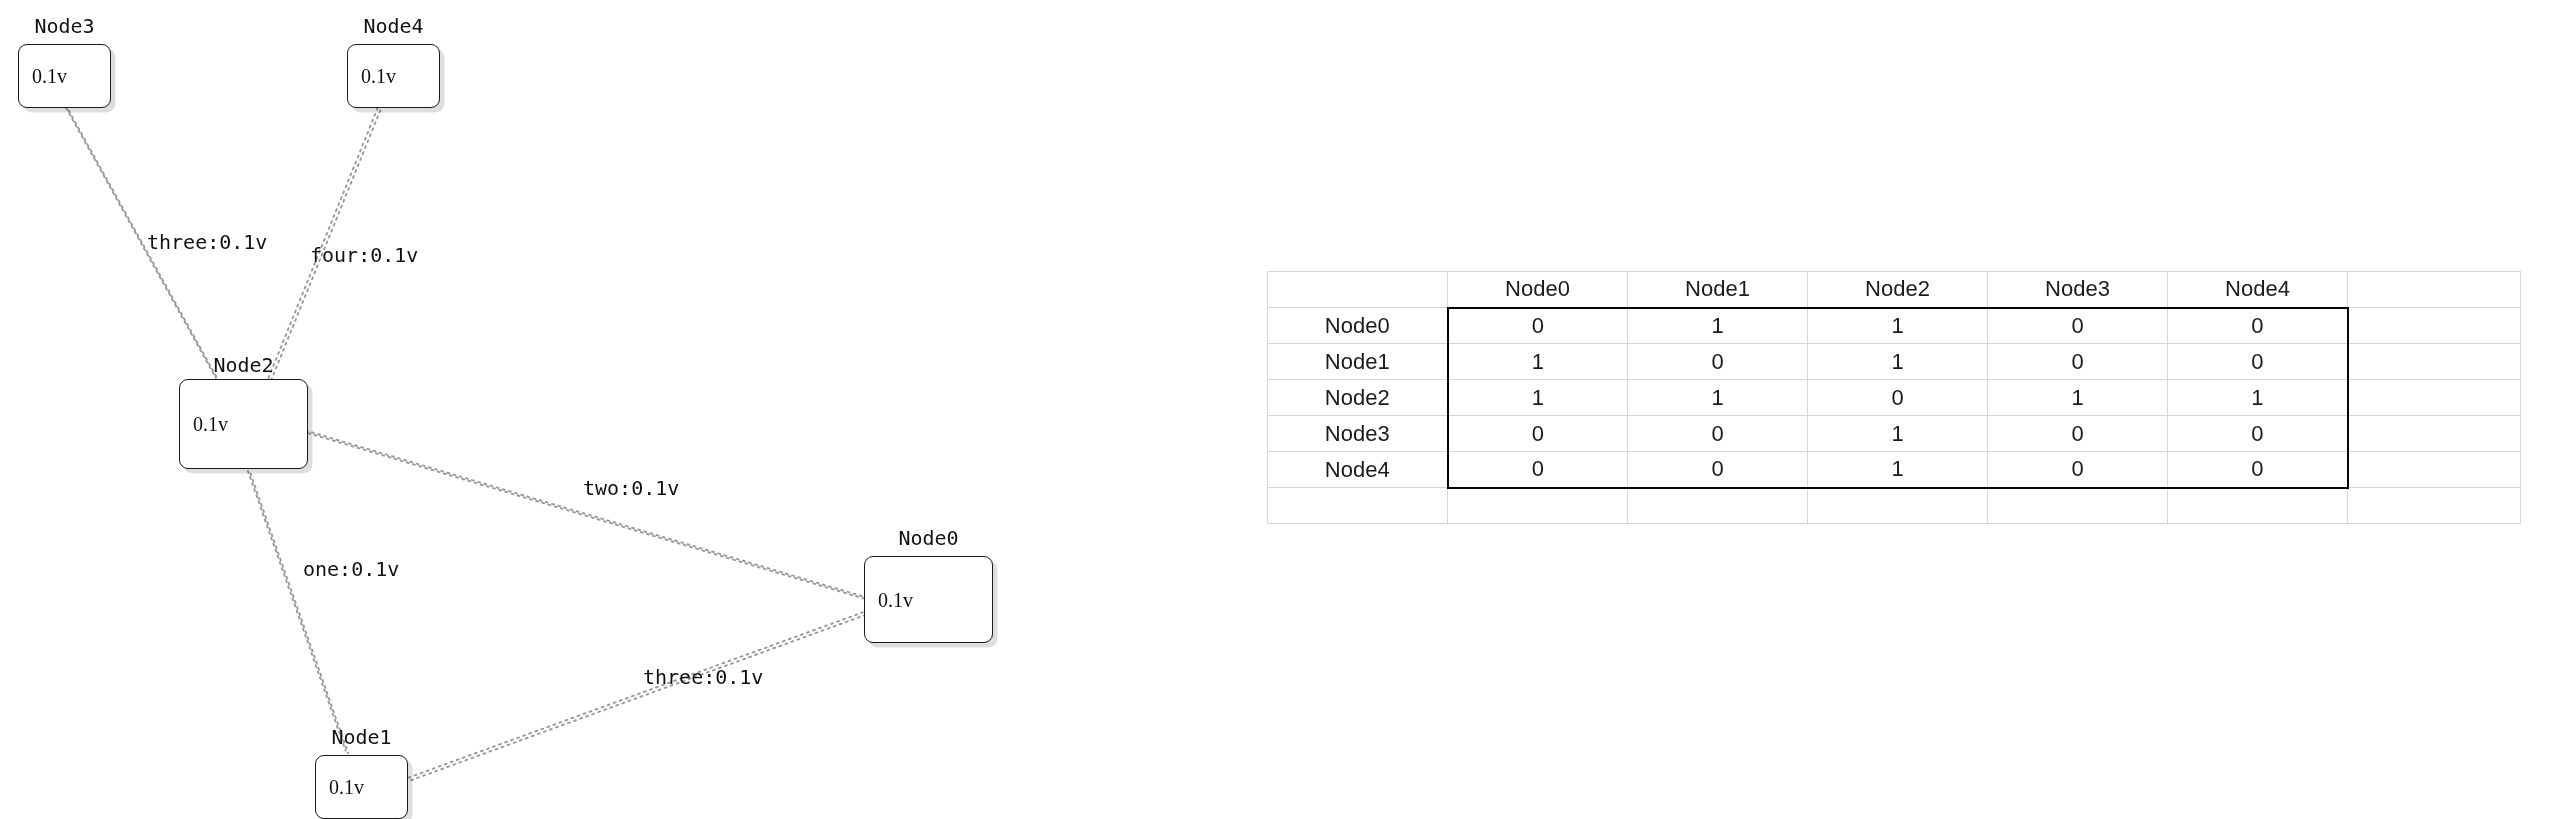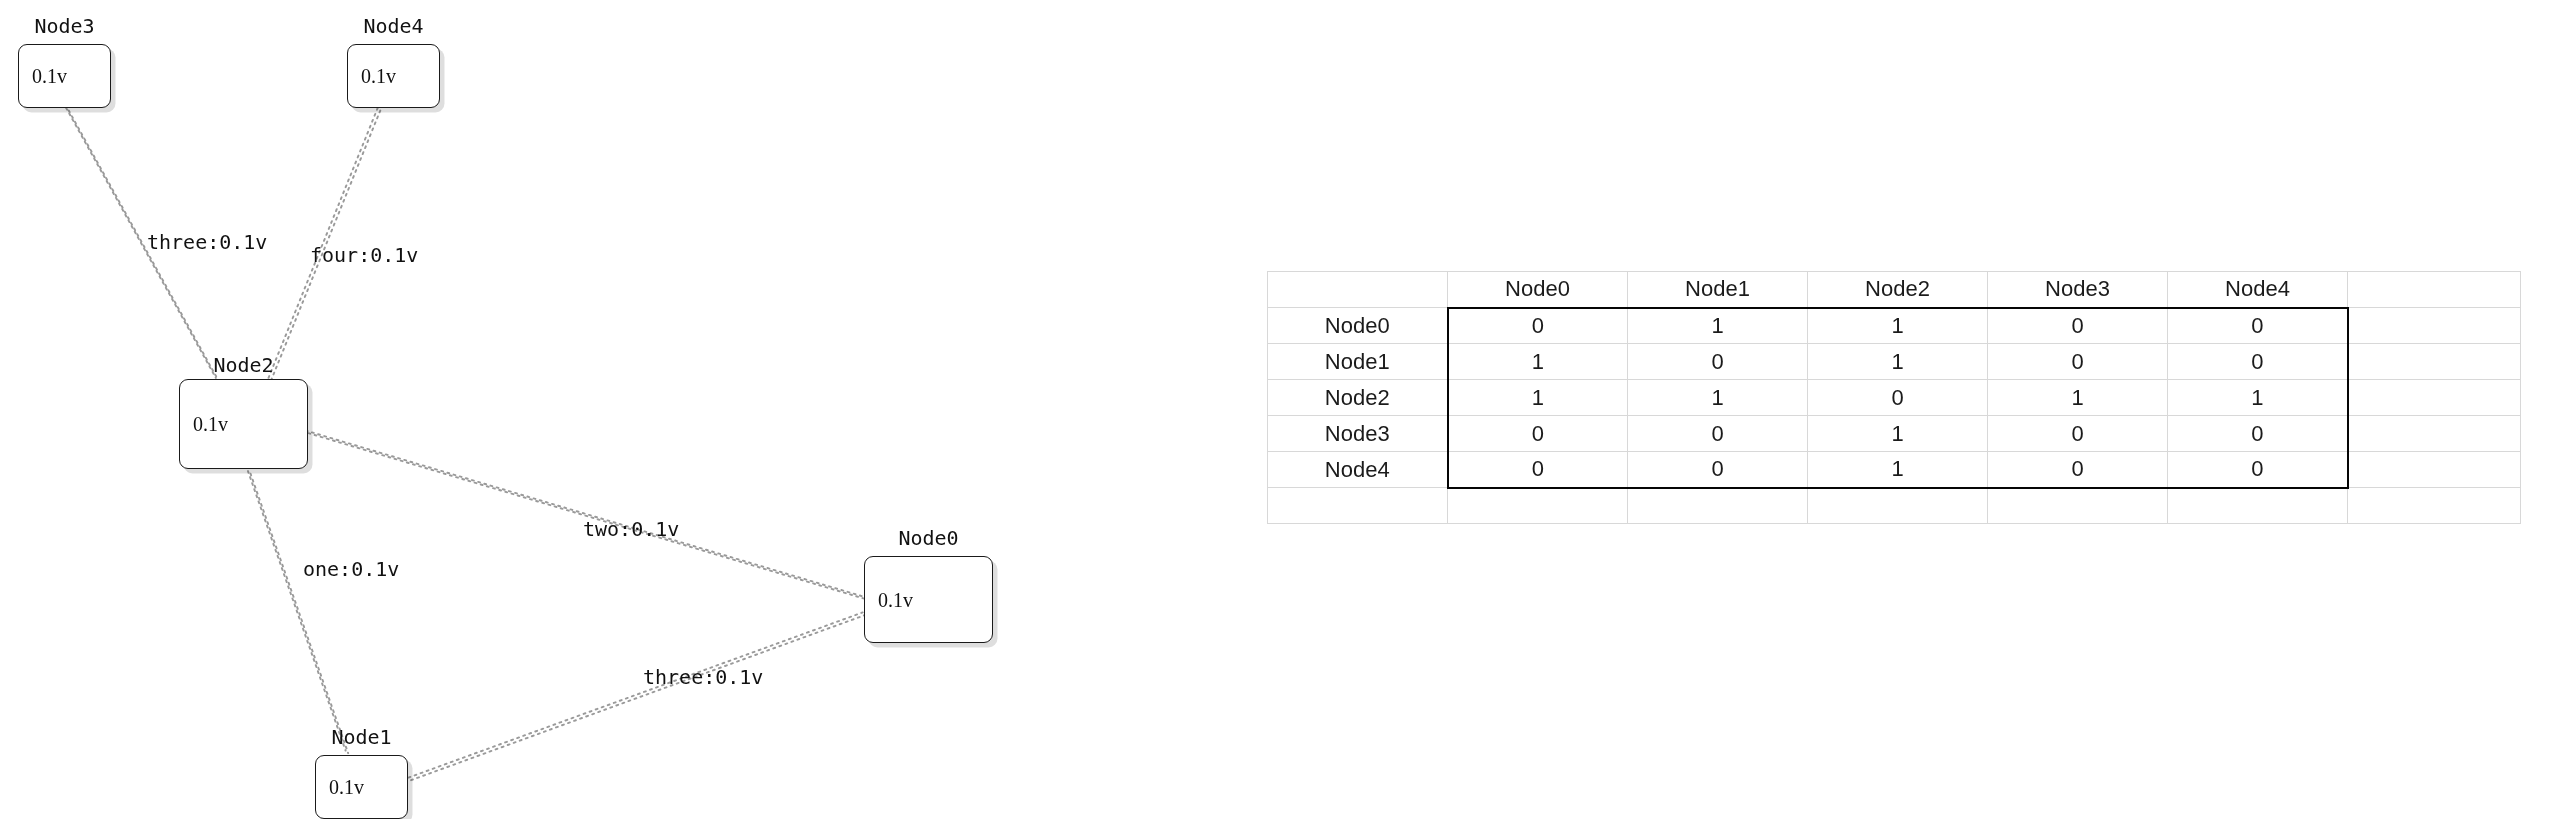--- a/index.html
+++ b/index.html
@@ -118,21 +118,21 @@
 
     <div class="node" id="n-node4" style="left:347px;top:44px;width:93px;height:64px;">
       <div class="node-box"></div>
       <div class="node-caption">Node4</div>
       <div class="node-value">0.1v</div>
     </div>
 
     <div id="edge-labels">
         <div class="edge-label" style="left: 643px; top: 665px;">three:0.1v</div>
         <div class="edge-label" style="left: 303px; top: 557px;">one:0.1v</div>
-        <div class="edge-label" style="left: 583px; top: 517px;">two:0.1v</div>
+        <div class="edge-label" style="left: 583px; top: 476px;">two:0.1v</div>
         <div class="edge-label" style="left: 147px; top: 230px;">three:0.1v</div>
         <div class="edge-label" style="left: 310px; top: 243px;">four:0.1v</div>
       </div>
   </div>
 
   <div id="matrix-panel">
     <table class="sheet">
       <tbody id="sheet-body">
           <tr>
             <td class="c-rowhdr"></td>

